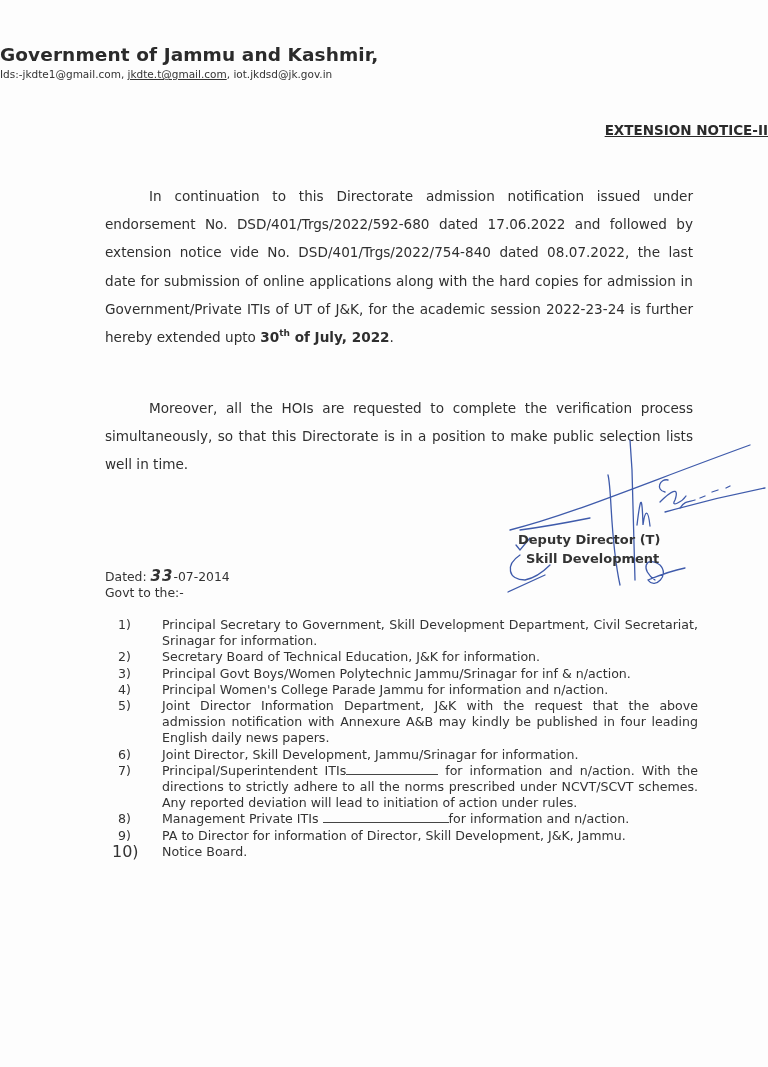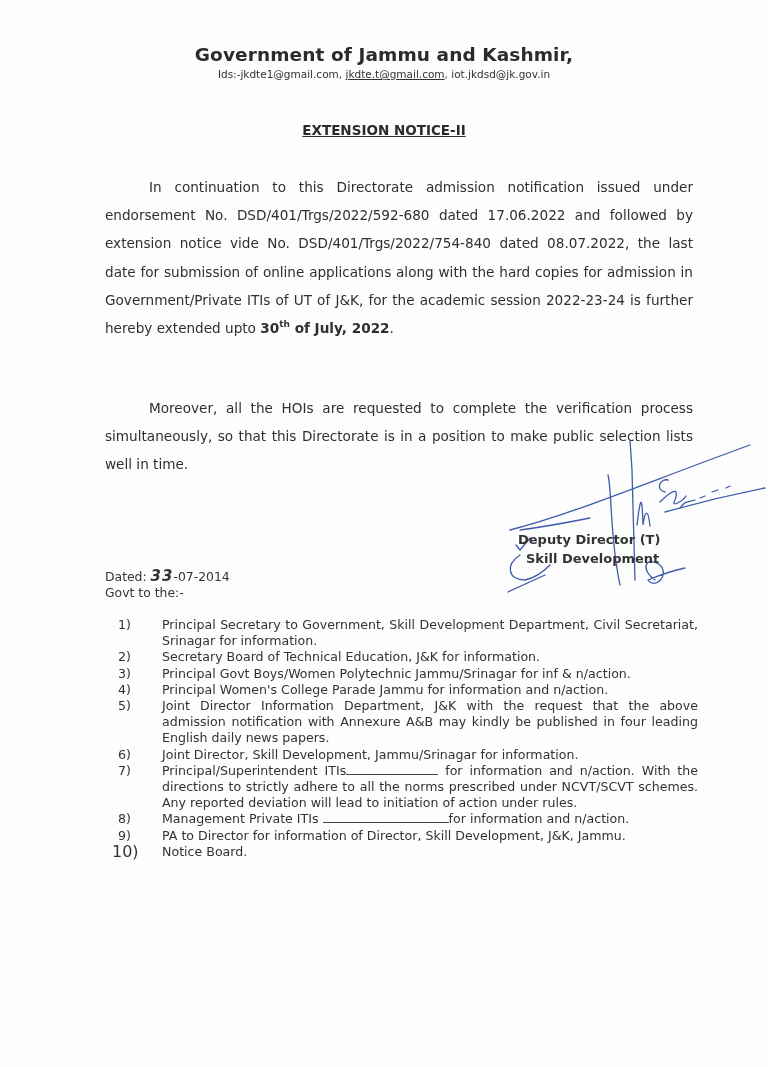--- a/index.html
+++ b/index.html
@@ -4,34 +4,34 @@
 <style>
   html, body { margin: 0; padding: 0; }
   body {
     width: 768px; height: 1067px; overflow: hidden;
     background: #fdfdfd;
     color: #2a2a2a;
     font-family: "DejaVu Sans", sans-serif;
     position: relative;
   }
   .page { position: absolute; left: 0; top: 0; width: 768px; height: 1067px; }
-  .header { position: absolute; top: 44px; left: 0; width: 768px; text-align: center; }
+  .header { position: absolute; top: 44px; left: 0; width: 768px; }
   .h1 { font-weight: bold; font-size: 18.5px; line-height: 22px; color: #2b2b2b; letter-spacing: 0.1px; }
   .emails { font-size: 10.5px; line-height: 14px; color: #333; margin-top: 1px; }
   .emails .u { text-decoration: underline; margin-top: 20px; }
   .notice-title {
-    position: absolute; top: 122px; left: 0; width: 768px; text-align: center;
+    position: absolute; top: 122px; left: 0; width: 768px; text-align: right;
     font-weight: bold; font-size: 13.5px; text-decoration: underline; color: #2b2b2b;
   }
   .para {
     position: absolute; left: 105px; width: 588px;
     font-size: 13.6px; line-height: 28.2px; text-align: justify; color: #2f2f2f;
   }
   .para .indent { display: inline-block; width: 44px; }
-  .p1 { top: 173px; }
+  .p1 { top: 182px; }
   .p2 { top: 394px; }
   .b { font-weight: bold; }
   sup { font-size: 9px; line-height: 0; }
   .sig-title {
     position: absolute; left: 518px; top: 530px; font-weight: bold; font-size: 13px; line-height: 19px; color: #333;
   }
   .sig-title .l2 { padding-left: 8px; }
   .signature { position: absolute; left: 490px; top: 430px; width: 278px; height: 170px; }
   .ref {
     position: absolute; left: 105px; top: 568px; font-size: 12.4px; line-height: 16px; color: #333;

